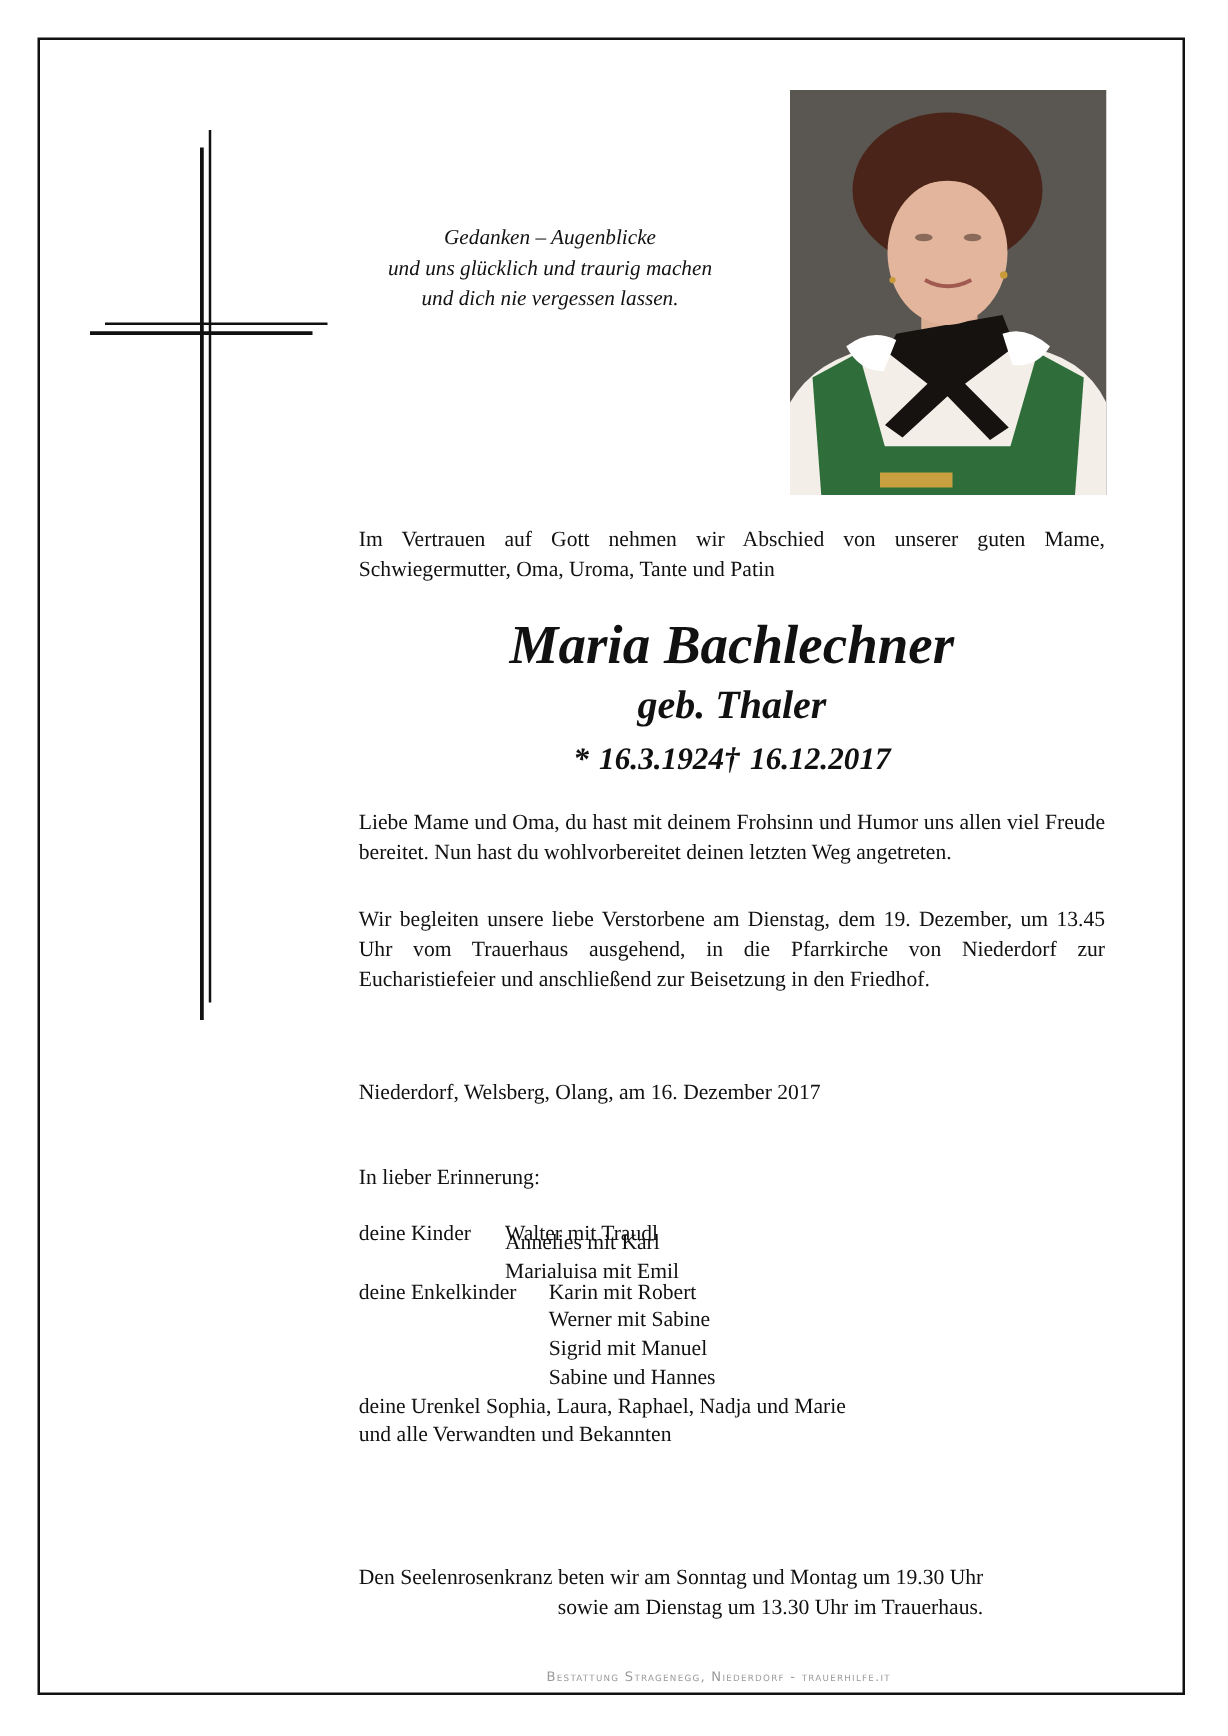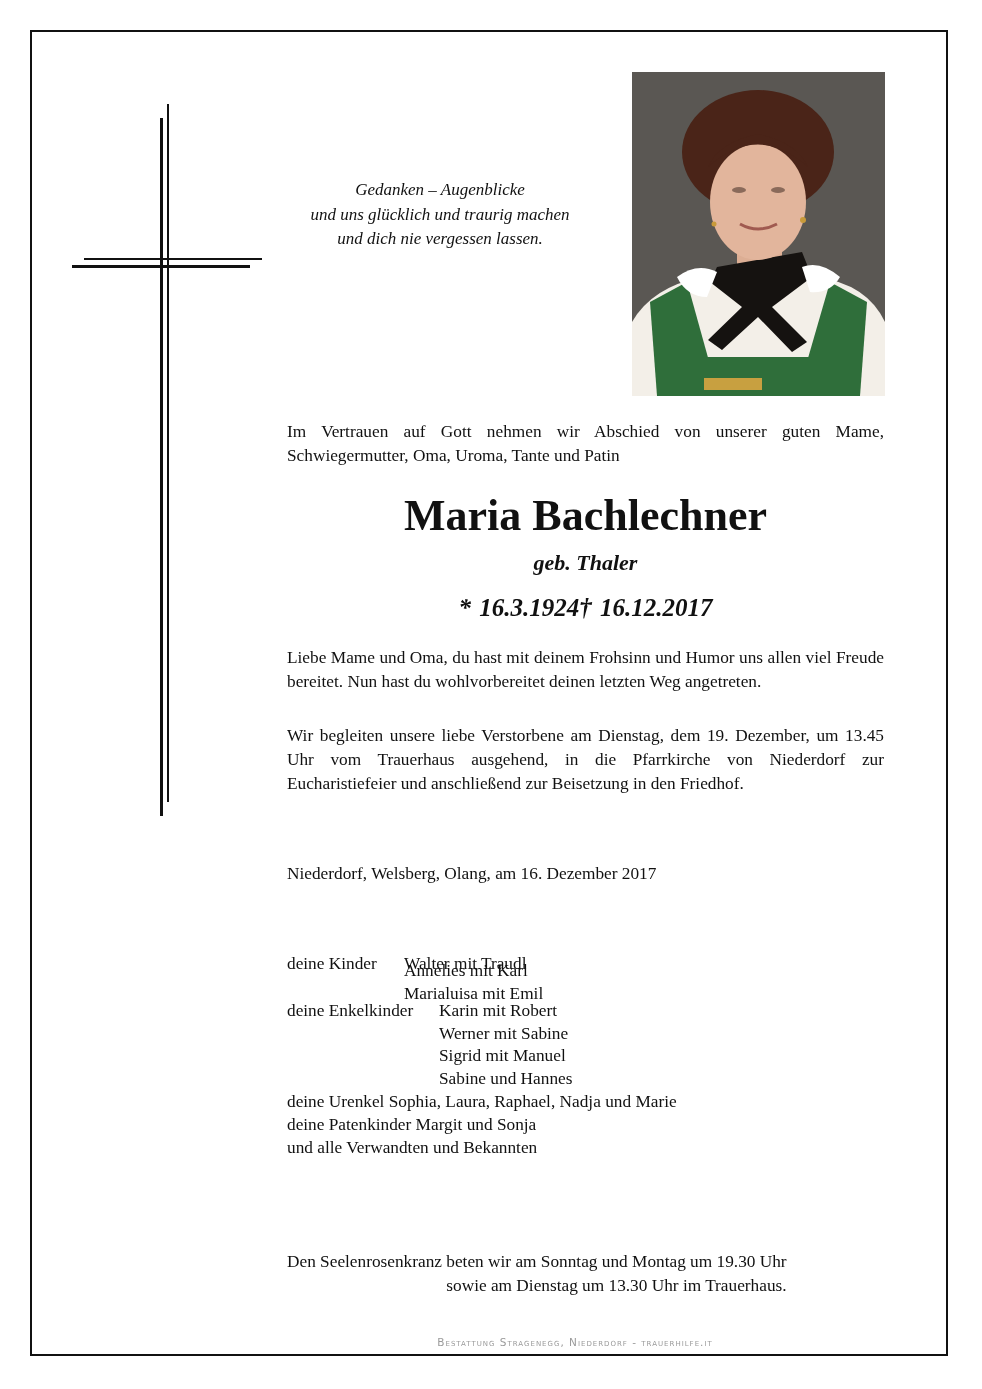--- a/index.html
+++ b/index.html
@@ -2,22 +2,22 @@
 <html><head>
 <meta charset="utf-8">
 <style>
   html, body { margin: 0; padding: 0; background: #ffffff; }
   body { width: 982px; height: 1389px; position: relative; overflow: hidden; font-family: "Liberation Serif", serif; color: #111; }
   .frame { position: absolute; left: 30px; top: 30px; width: 918px; height: 1326px; border: 2px solid #111; box-sizing: border-box; }
   .cross-line { position: absolute; background: #111; }
   .verse { position: absolute; left: 280px; top: 178px; width: 320px; text-align: center; font-style: italic; font-size: 17px; line-height: 24.5px; }
   .photo { position: absolute; left: 632px; top: 72px; width: 253px; height: 324px; overflow: hidden; background: #5a5753; }
   .intro { position: absolute; left: 287px; top: 420px; width: 597px; font-size: 17.3px; line-height: 24px; text-align: justify; }
-  .name { position: absolute; left: 287px; top: 488px; width: 597px; text-align: center; font-size: 44px; font-weight: bold; line-height: 56px; }
-  .maiden { position: absolute; left: 287px; top: 544px; width: 597px; text-align: center; font-size: 22px; font-weight: bold; font-style: italic; line-height: 38px; }
+  .name { position: absolute; left: 287px; top: 488px; width: 597px; text-align: center; font-size: 44px; font-weight: bold; font-style: italic; line-height: 56px; }
+  .maiden { position: absolute; left: 287px; top: 544px; width: 597px; text-align: center; font-size: 32px; font-weight: bold; font-style: italic; line-height: 38px; }
   .dates { position: absolute; left: 287px; top: 590px; width: 597px; text-align: center; font-size: 25px; font-weight: bold; font-style: italic; line-height: 36px; word-spacing: 2px; }
   .dates span + span { }
   .para { position: absolute; left: 287px; width: 597px; font-size: 17.3px; line-height: 24.2px; text-align: justify; }
   .para.p1 { top: 646px; }
   .para.p2 { top: 724px; }
   .place { position: absolute; left: 287px; top: 862px; font-size: 17.3px; line-height: 24px; }
   .mourners { position: absolute; left: 287px; top: 931px; font-size: 17.3px; line-height: 22.9px; }
   .mourners .row { white-space: nowrap; height: 22.9px; }
   .mourners .indent-k { display: inline-block; width: 117px; margin-top: 22px; }
   .mourners .indent-e { display: inline-block; width: 152px; }
@@ -80,29 +80,29 @@
 <div class="dates">
   <span>* 16.3.1924</span><span>† 16.12.2017</span>
 </div>
 
 <div class="para p1">Liebe Mame und Oma, du hast mit deinem Frohsinn und Humor uns allen viel Freude bereitet. Nun hast du wohlvorbereitet deinen letzten Weg angetreten.</div>
 <div class="para p2">Wir begleiten unsere liebe Verstorbene am Dienstag, dem 19. Dezember, um 13.45 Uhr vom Trauerhaus ausgehend, in die Pfarrkirche von Niederdorf zur Eucharistiefeier und anschließend zur Beisetzung in den Friedhof.</div>
 
 <div class="place">Niederdorf, Welsberg, Olang, am 16. Dezember 2017</div>
 
 <div class="mourners">
+  <div class="row">In lieber Erinnerung:</div>
   <div class="row"><span class="indent-k">deine Kinder</span><span>Walter mit Traudl</span></div>
   <div class="row"><span class="indent-k"></span><span>Annelies mit Karl</span></div>
   <div class="row"><span class="indent-k"></span><span>Marialuisa mit Emil</span></div>
   <div class="row"><span class="indent-e">deine Enkelkinder</span><span>Karin mit Robert</span></div>
   <div class="row"><span class="indent-e"></span><span>Werner mit Sabine</span></div>
   <div class="row"><span class="indent-e"></span><span>Sigrid mit Manuel</span></div>
   <div class="row"><span class="indent-e"></span><span>Sabine und Hannes</span></div>
   <div class="row">deine Urenkel Sophia, Laura, Raphael, Nadja und Marie</div>
-  <div class="row">deine Patenkinder Margit und Sonja</div>
   <div class="row">und alle Verwandten und Bekannten</div>
 </div>
 
 <div class="rosary">
   <div>Den Seelenrosenkranz beten wir am Sonntag und Montag um 19.30 Uhr</div>
   <div>sowie am Dienstag um 13.30 Uhr im Trauerhaus.</div>
 </div>
 
 <div class="footer">Bestattung Stragenegg, Niederdorf - trauerhilfe.it</div>
 

